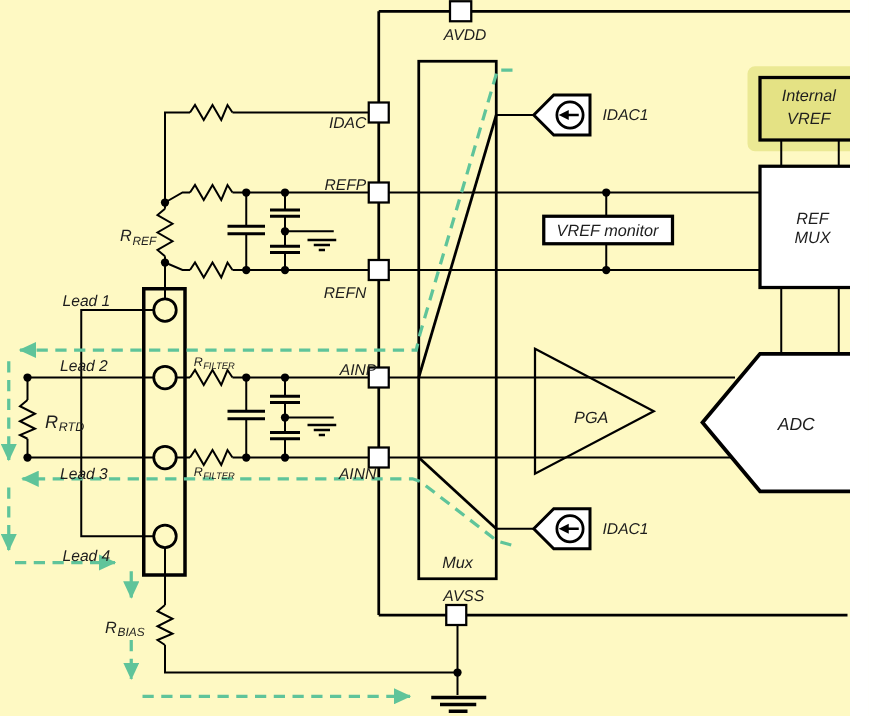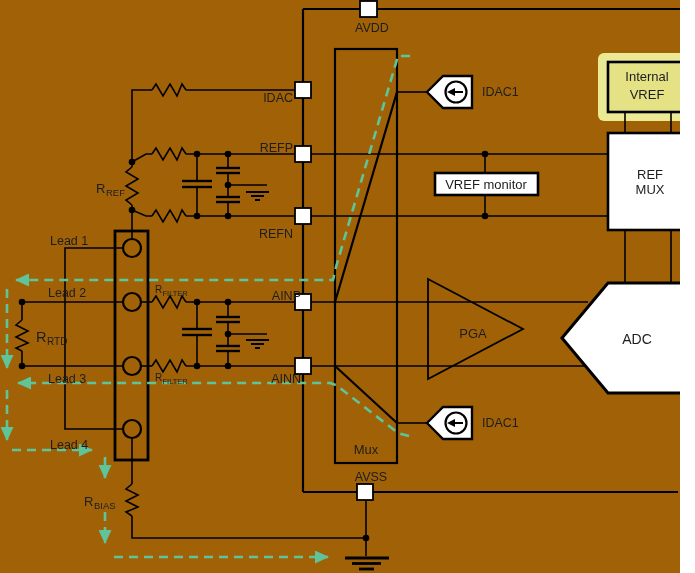--- a/index.html
+++ b/index.html
@@ -1,16 +1,16 @@
 <!DOCTYPE html>
 <html style="--current-path: #5fc49a; --highlight-box: #e4e284; --highlight-glow: #ebe994; --wire: #000000;"><head>
 <meta charset="utf-8">
 <style>
   html,body{margin:0;padding:0;background:#ffffff;}
-  .stage{position:relative;width:680px;height:573px;background:#a16207;overflow:hidden;}
+  .stage{position:relative;width:680px;height:573px;background:#fef9c3;overflow:hidden;font-style:italic;}
   svg{display:block;}
   text{font-family:"Liberation Sans",sans-serif;fill:#1d1d1d;}
   .wire{stroke:#000;stroke-width:1.6;fill:none;}
   .comp{stroke:#000;stroke-width:2.4;fill:none;}
   .boxw{stroke:#000;stroke-width:2.6;fill:#fff;}
   .boxthick{stroke:#000;stroke-width:3;fill:#fff;}
   .pin{stroke:#000;stroke-width:1.8;fill:#fff;}
   .dot{fill:#000;stroke:none;}
   .gpath{stroke:var(--current-path,#5fc49a);stroke-width:2.6;fill:none;stroke-dasharray:9 6;}
   .garrow{fill:var(--current-path,#5fc49a);stroke:none;}

